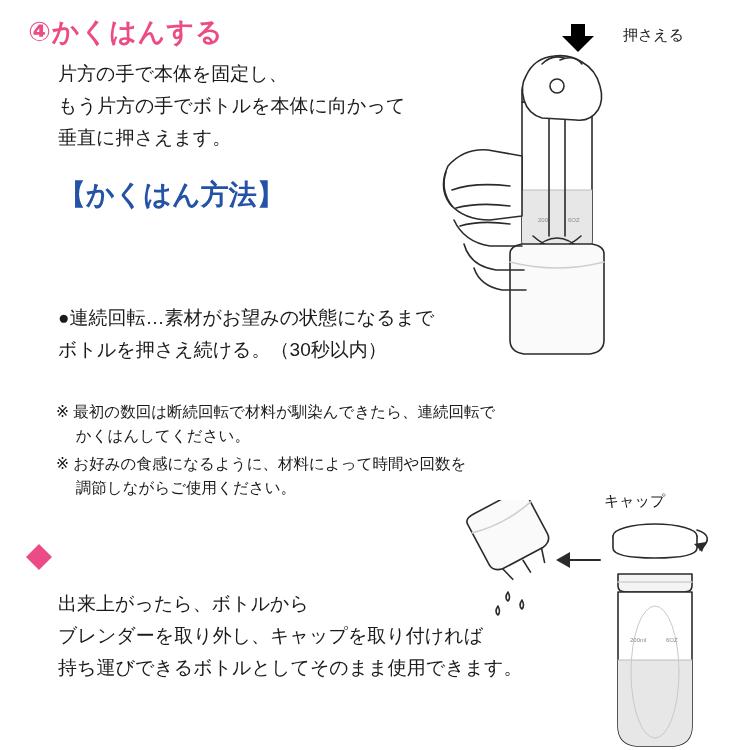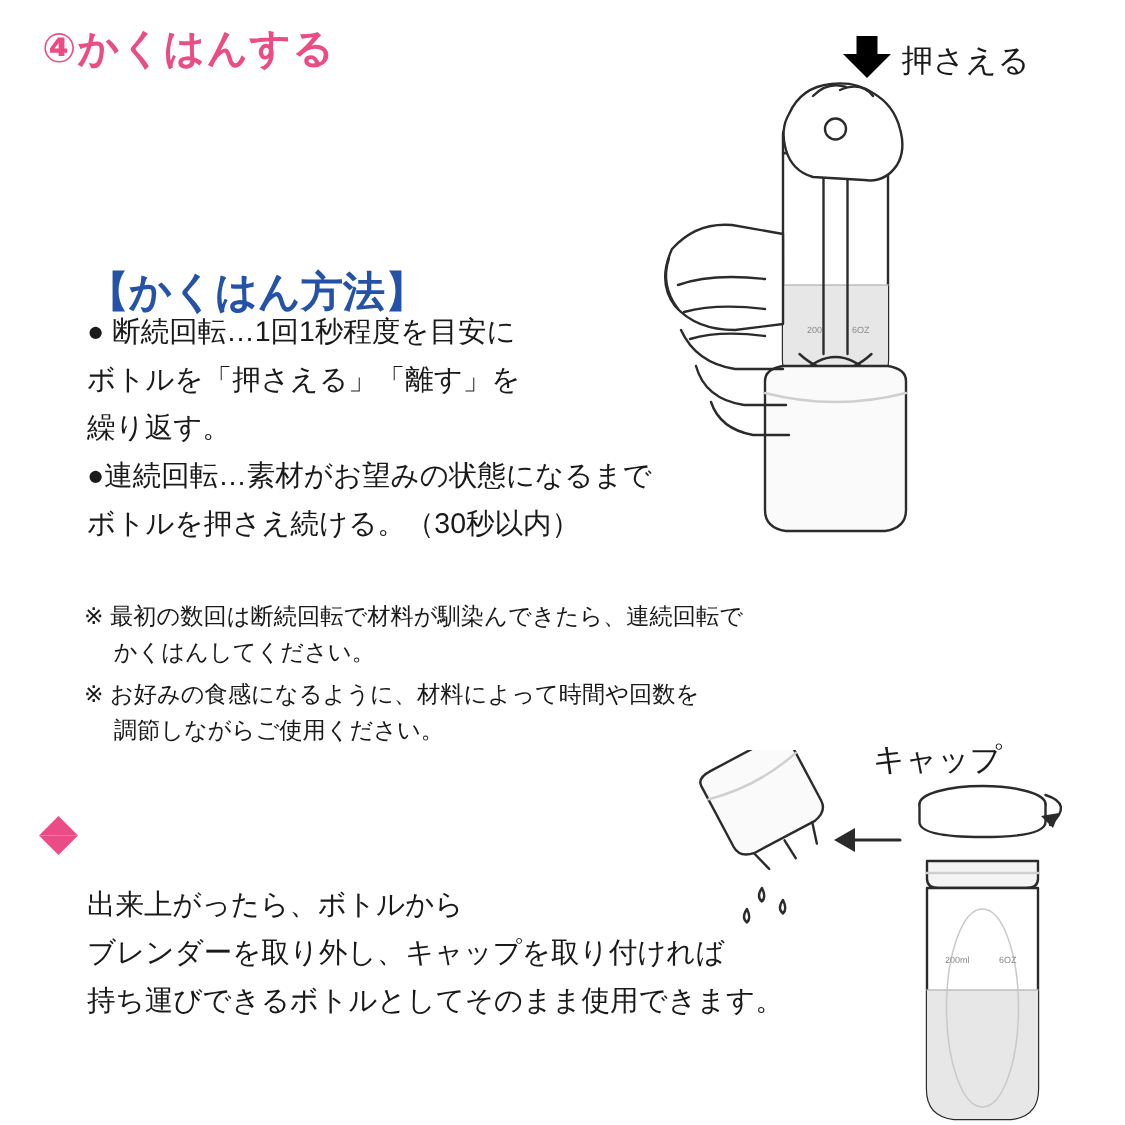--- a/index.html
+++ b/index.html
@@ -102,23 +102,24 @@
     border-top-color: #ec4c86;
   }
   .sec2-para {
     left: 58px;
     top: 588px;
   }
 
   
   .illus-label {
     position: absolute;
-    font-size: 21px;
-    color: #1a1a1a;
-    white-space: nowrap;
+    font-size: 15px;
+    color: #1a1a1a;
+    white-space: nowrap;
+    margin-left: 22px;
   }
   .label-osaeru { left: 601px; top: 26px; }
   .label-cap { left: 582px; top: 492px; }
 
   .arrow-down {
     position: absolute;
     left: 562px;
     top: 24px;
     width: 0; height: 0;
   }
@@ -144,26 +145,26 @@
   .illus-top { left: 430px; top: 40px; }
   .illus-bottom { left: 450px; top: 500px; }
 </style>
 </head>
 <body>
 
 <div class="page">
 
   <div class="sec1-heading">④かくはんする</div>
 
+  <div class="body-text sec1-para1">片方の手で本体を固定し、
+もう片方の手でボトルを本体に向かって
+垂直に押さえます。</div>
 
   <div class="method-title">【かくはん方法】</div>
 
-  <div class="body-text sec1-para2">● 断続回転…1回1秒程度を目安に
-ボトルを「押さえる」「離す」を
-繰り返す。</div>
 
   <div class="body-text sec1-para3">●連続回転…素材がお望みの状態になるまで
 ボトルを押さえ続ける。（30秒以内）</div>
 
   <div class="note-block note2">※ お好みの食感になるように、材料によって時間や回数を
 　 調節しながらご使用ください。</div>
   <div class="note-block note1">※ 最初の数回は断続回転で材料が馴染んできたら、連続回転で
 　 かくはんしてください。</div>
 
   <div class="arrow-down">

